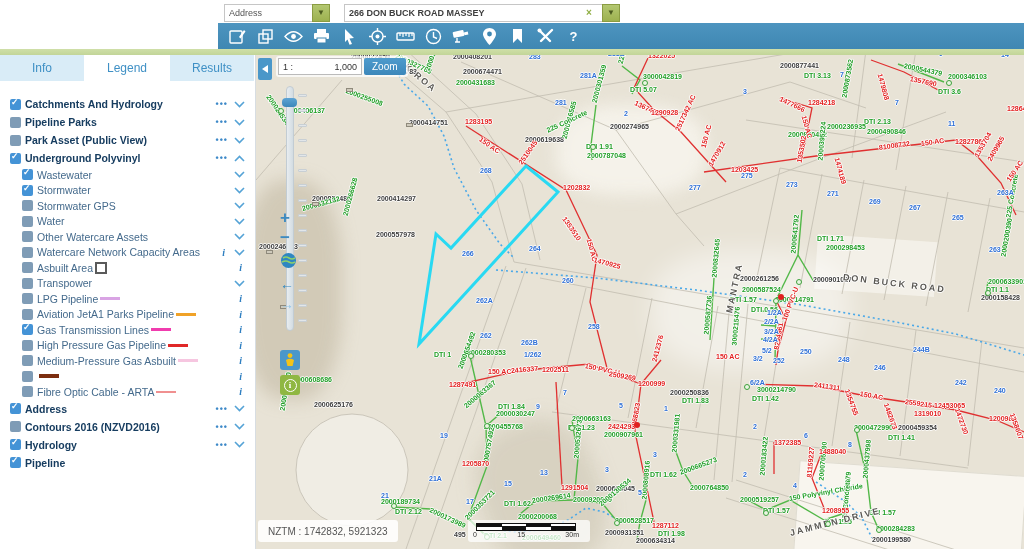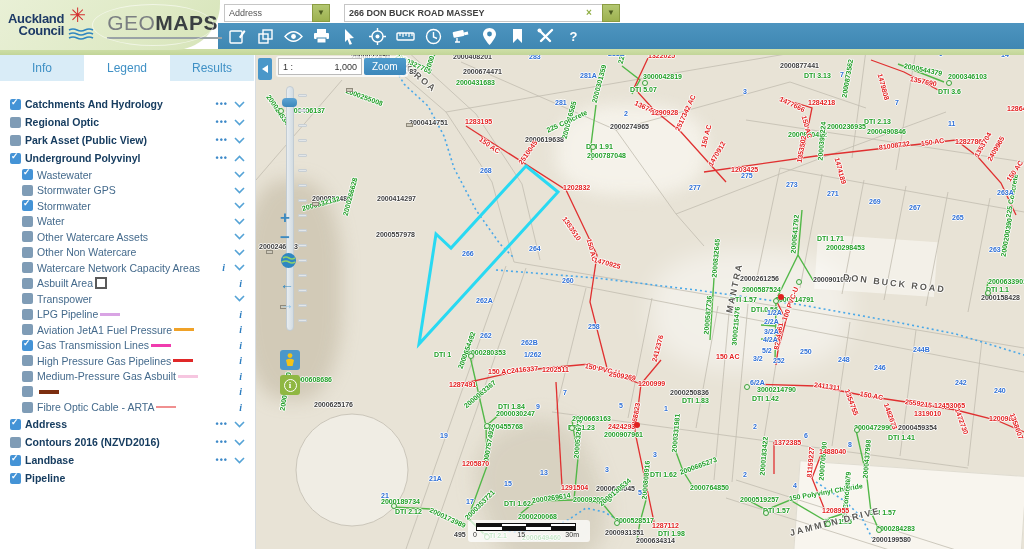--- a/index.html
+++ b/index.html
@@ -497,20 +497,23 @@
     <div id="pegman-btn">
       <svg width="12" height="14" viewBox="0 0 12 14">
           <circle cx="6" cy="2.6" r="2.4" fill="#f2c318"></circle>
           <path d="M2,7 Q6,4.6 10,7 L8.6,13 L3.4,13 Z" fill="#f2c318"></path>
         </svg>
     </div>
     <div id="info-btn">
         <i>i</i>
       </div>
 
+    <div id="nztm-bar">
+        <span>NZTM : 1742832, 5921323</span>
+      </div>
     <div id="scalebar-box">
       <div class="sb-row">
           <div class="sb-cell sb-b"></div>
           <div class="sb-cell sb-w"></div>
           <div class="sb-cell sb-b"></div>
           <div class="sb-cell sb-w"></div>
         </div>
       <div class="sb-row">
           <div class="sb-cell sb-w"></div>
           <div class="sb-cell sb-b"></div>
@@ -539,21 +542,21 @@
             <span class="dots">•••</span>
             <span class="chev">
               <svg width="11" height="7" viewBox="0 0 11 7">
                 <path d="M1,1 L5.5,5.5 L10,1" fill="none" stroke="#55a3d6" stroke-width="1.6"></path>
               </svg>
             </span>
           </span>
         </div>
         <div class="lay-row top">
           <span class="cb filled"></span>
-          <span class="lay-label">Regional Optic</span>
+          <span class="lay-label">Pipeline Parks</span>
           <span class="lay-right">
             <span class="dots">•••</span>
             <span class="chev">
               <svg width="11" height="7" viewBox="0 0 11 7">
                 <path d="M1,1 L5.5,5.5 L10,1" fill="none" stroke="#55a3d6" stroke-width="1.6"></path>
               </svg>
             </span>
           </span>
         </div>
         <div class="lay-row top">
@@ -585,66 +588,55 @@
           <span class="lay-label">Wastewater</span>
           <span class="lay-right">
             <span class="chev">
               <svg width="11" height="7" viewBox="0 0 11 7">
                 <path d="M1,1 L5.5,5.5 L10,1" fill="none" stroke="#55a3d6" stroke-width="1.6"></path>
               </svg>
             </span>
           </span>
         </div>
         <div class="lay-row child">
-          <span class="cb filled"></span>
-          <span class="lay-label">Stormwater GPS</span>
-          <span class="lay-right">
-            <span class="chev">
-              <svg width="11" height="7" viewBox="0 0 11 7">
-                <path d="M1,1 L5.5,5.5 L10,1" fill="none" stroke="#55a3d6" stroke-width="1.6"></path>
-              </svg>
-            </span>
-          </span>
-        </div>
-        <div class="lay-row child">
           <span class="cb checked"></span>
           <span class="lay-label">Stormwater</span>
           <span class="lay-right">
             <span class="chev">
               <svg width="11" height="7" viewBox="0 0 11 7">
                 <path d="M1,1 L5.5,5.5 L10,1" fill="none" stroke="#55a3d6" stroke-width="1.6"></path>
               </svg>
             </span>
           </span>
         </div>
         <div class="lay-row child">
           <span class="cb filled"></span>
+          <span class="lay-label">Stormwater GPS</span>
+          <span class="lay-right">
+            <span class="chev">
+              <svg width="11" height="7" viewBox="0 0 11 7">
+                <path d="M1,1 L5.5,5.5 L10,1" fill="none" stroke="#55a3d6" stroke-width="1.6"></path>
+              </svg>
+            </span>
+          </span>
+        </div>
+        <div class="lay-row child">
+          <span class="cb filled"></span>
           <span class="lay-label">Water</span>
           <span class="lay-right">
             <span class="chev">
               <svg width="11" height="7" viewBox="0 0 11 7">
                 <path d="M1,1 L5.5,5.5 L10,1" fill="none" stroke="#55a3d6" stroke-width="1.6"></path>
               </svg>
             </span>
           </span>
         </div>
         <div class="lay-row child">
           <span class="cb filled"></span>
           <span class="lay-label">Other Watercare Assets</span>
-          <span class="lay-right">
-            <span class="chev">
-              <svg width="11" height="7" viewBox="0 0 11 7">
-                <path d="M1,1 L5.5,5.5 L10,1" fill="none" stroke="#55a3d6" stroke-width="1.6"></path>
-              </svg>
-            </span>
-          </span>
-        </div>
-        <div class="lay-row child">
-          <span class="cb filled"></span>
-          <span class="lay-label">Other Non Watercare</span>
           <span class="lay-right">
             <span class="chev">
               <svg width="11" height="7" viewBox="0 0 11 7">
                 <path d="M1,1 L5.5,5.5 L10,1" fill="none" stroke="#55a3d6" stroke-width="1.6"></path>
               </svg>
             </span>
           </span>
         </div>
         <div class="lay-row child">
           <span class="cb filled"></span>
@@ -680,37 +672,37 @@
         <div class="lay-row child">
           <span class="cb filled"></span>
           <span class="lay-label">LPG Pipeline</span>
           <span class="swatch" style="height:3px;background:#d9a4e4"></span>
           <span class="lay-right">
             <span class="info-i">i</span>
           </span>
         </div>
         <div class="lay-row child">
           <span class="cb filled"></span>
-          <span class="lay-label">Aviation JetA1 Fuel Pressure</span>
+          <span class="lay-label">Aviation JetA1 Parks Pipeline</span>
           <span class="swatch" style="height:3px;background:#f0a228"></span>
           <span class="lay-right">
             <span class="info-i">i</span>
           </span>
         </div>
         <div class="lay-row child">
           <span class="cb checked"></span>
           <span class="lay-label">Gas Transmission Lines</span>
           <span class="swatch" style="height:3px;background:#f03cae"></span>
           <span class="lay-right">
             <span class="info-i">i</span>
           </span>
         </div>
         <div class="lay-row child">
           <span class="cb filled"></span>
-          <span class="lay-label">High Pressure Gas Pipelines</span>
+          <span class="lay-label">High Pressure Gas Pipeline</span>
           <span class="swatch" style="height:3px;background:#e02828"></span>
           <span class="lay-right">
             <span class="info-i">i</span>
           </span>
         </div>
         <div class="lay-row child">
           <span class="cb filled"></span>
           <span class="lay-label">Medium-Pressure Gas Asbuilt</span>
           <span class="swatch" style="height:3px;background:#f6c6e0"></span>
           <span class="lay-right">
@@ -751,54 +743,39 @@
             <span class="dots">•••</span>
             <span class="chev">
               <svg width="11" height="7" viewBox="0 0 11 7">
                 <path d="M1,1 L5.5,5.5 L10,1" fill="none" stroke="#55a3d6" stroke-width="1.6"></path>
               </svg>
             </span>
           </span>
         </div>
         <div class="lay-row top">
           <span class="cb checked"></span>
-          <span class="lay-label">Landbase</span>
+          <span class="lay-label">Hydrology</span>
           <span class="lay-right">
             <span class="dots">•••</span>
             <span class="chev">
               <svg width="11" height="7" viewBox="0 0 11 7">
                 <path d="M1,1 L5.5,5.5 L10,1" fill="none" stroke="#55a3d6" stroke-width="1.6"></path>
               </svg>
             </span>
           </span>
         </div>
         <div class="lay-row top">
           <span class="cb checked"></span>
           <span class="lay-label">Pipeline</span>
         </div>
       </div>
   </div>
 
   <div id="header">
     <div id="green-strip"></div>
-    <div id="logo-panel">
-      <div class="ac-logo">
-        <div class="ac-text">
-          <div>Auckland</div>
-          <div>Council</div>
-        </div>
-        <div class="ac-mark">
-          <div class="ac-flower">✳</div>
-          <svg class="ac-waves" width="26" height="12" viewBox="0 0 26 12">
-              <path d="M1,2 Q5,0 9,2 T17,2 T25,2 M1,6 Q5,4 9,6 T17,6 T25,6 M1,10 Q5,8 9,10 T17,10 T25,10" stroke="#2f86c0" stroke-width="1.6" fill="none"></path>
-            </svg>
-        </div>
-      </div>
-      <div class="brand"><span>GEO</span><b>MAPS</b></div>
-    </div>
     <div id="search-row">
       <div class="sel-box">
         <div class="sel-face">Address</div>
         <div class="green-btn">▼</div>
       </div>
       <div id="search-box">
         <input id="search-input" value="266 DON BUCK ROAD MASSEY" style="">
         <div class="clear-x">×</div>
         <div class="green-btn">▼</div>
       </div>

